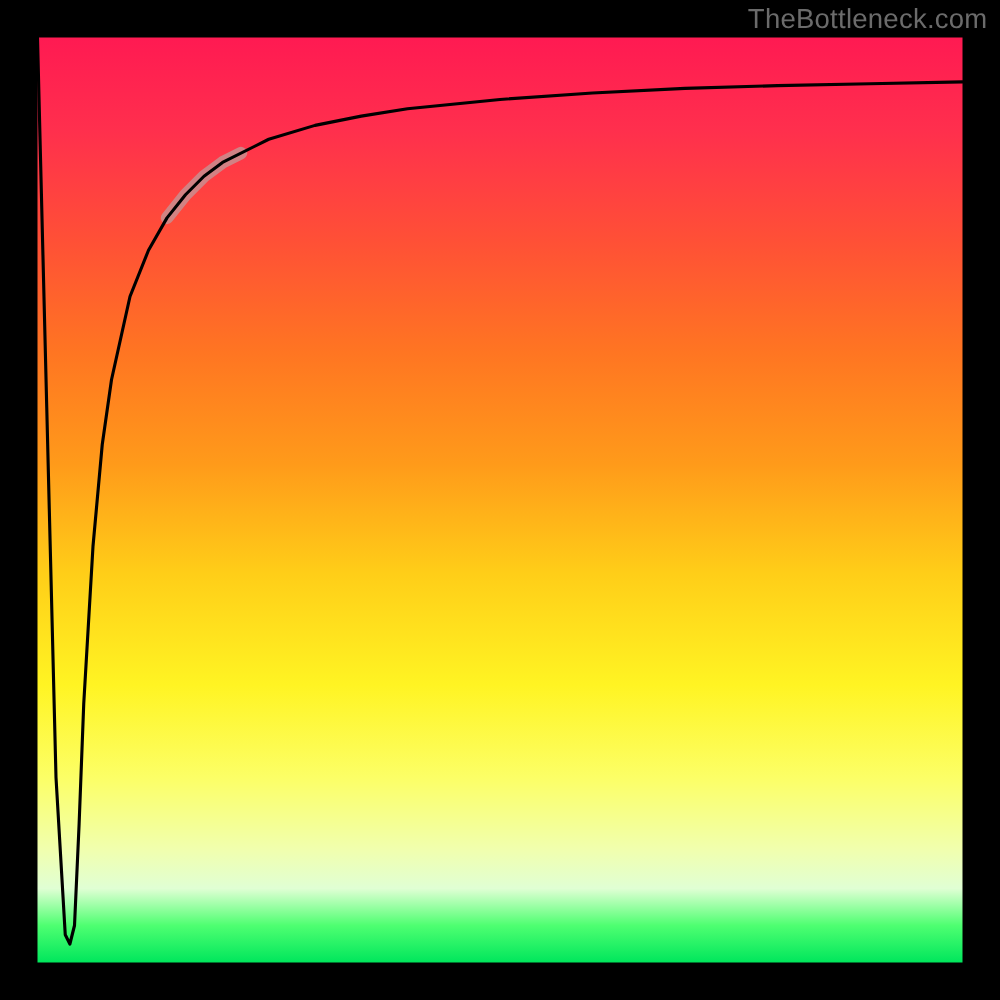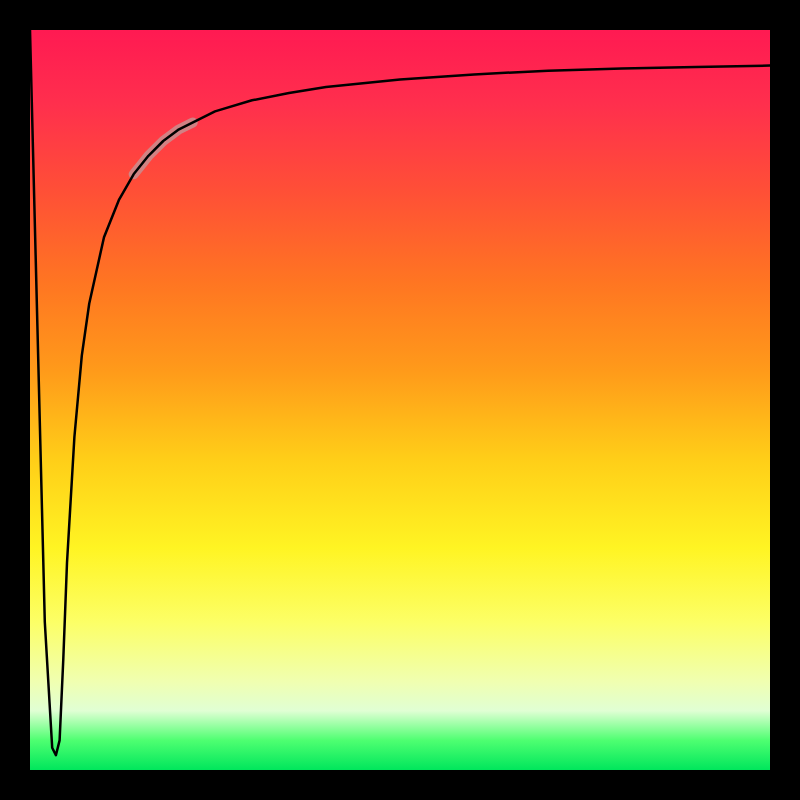--- a/index.html
+++ b/index.html
@@ -54,20 +54,21 @@
     top: 30px;
     width: 740px;
     height: 740px;
     overflow: visible;
   }
 </style>
 </head>
 <body>
 
 <div class="container">
+  <div class="watermark">TheBottleneck.com</div>
   <div class="plot-bg"></div>
   <svg class="curve-layer" viewBox="0 0 740 740" preserveAspectRatio="none">
     <g id="series-group">
         <path d="M103.60 144.30 L118.40 125.80 L133.20 111.00 L148.00 99.90 L162.80 92.50" fill="none" stroke="#c98e8f" stroke-width="10" stroke-linecap="round" stroke-linejoin="round" opacity="0.85"></path>
         <path d="M0.00 0.00 L7.40 296.00 L14.80 592.00 L22.20 717.80 L25.90 725.20 L29.60 710.40 L33.30 629.00 L37.00 532.80 L44.40 407.00 L51.80 325.60 L59.20 273.80 L74.00 207.20 L88.80 170.20 L103.60 144.30 L118.40 125.80 L133.20 111.00 L148.00 99.90 L185.00 81.40 L222.00 70.30 L259.00 62.90 L296.00 56.98 L370.00 49.58 L444.00 44.40 L518.00 40.70 L592.00 38.48 L666.00 37.00 L740.00 35.52" fill="none" stroke="#000000" stroke-width="2.5" stroke-linecap="round" stroke-linejoin="round"></path>
       </g>
   </svg>
 </div>
 
 </body></html>

